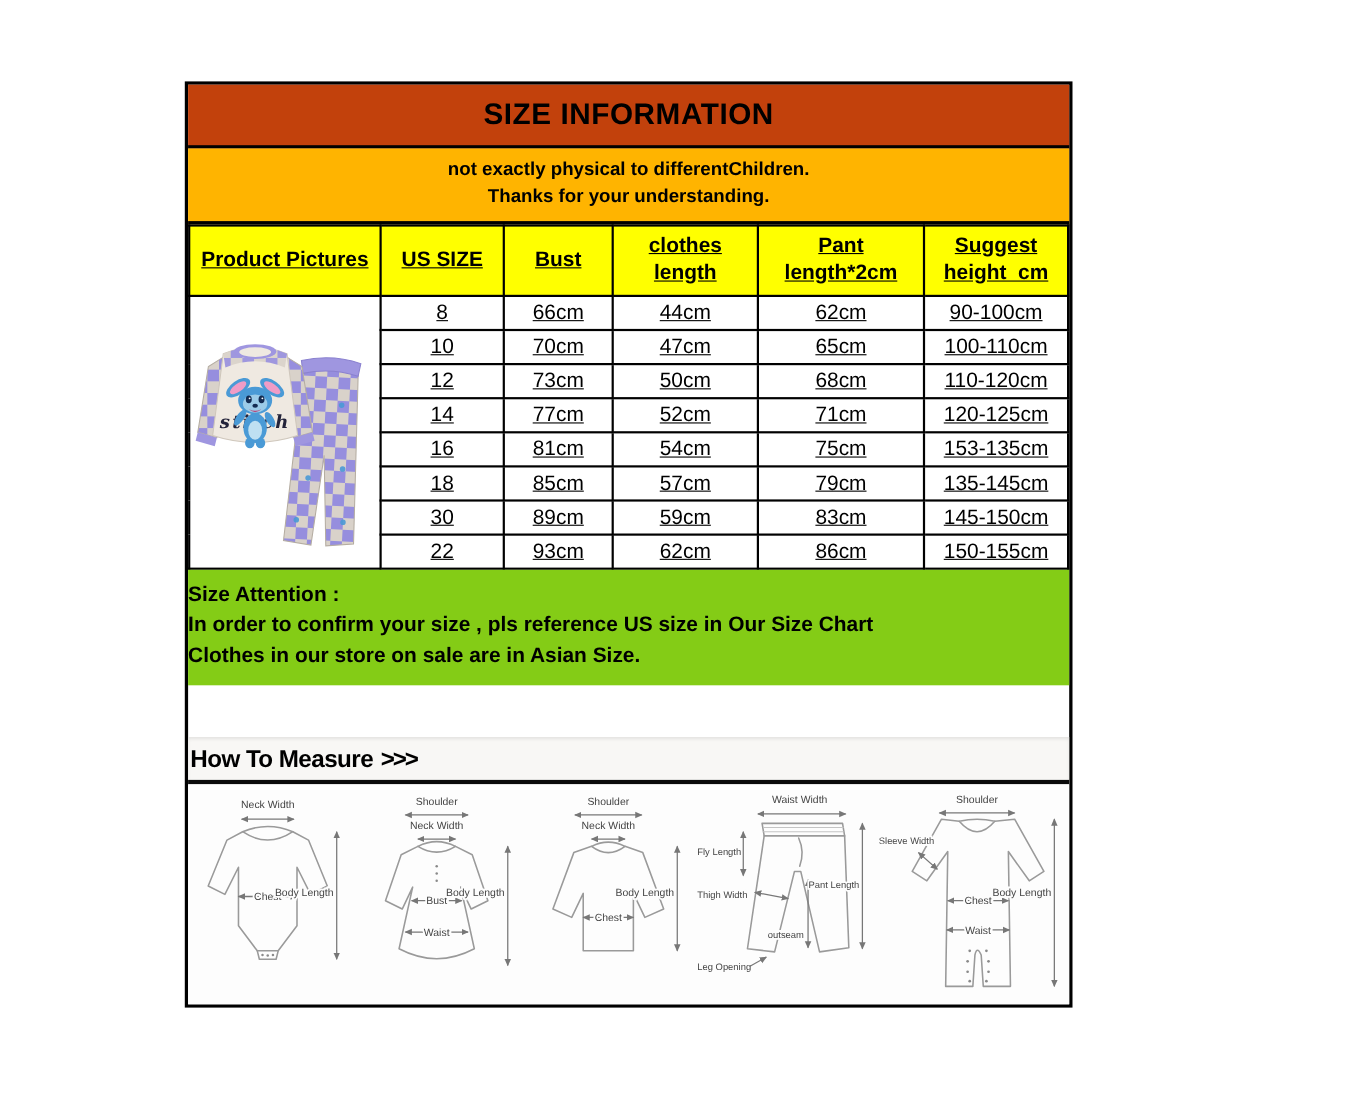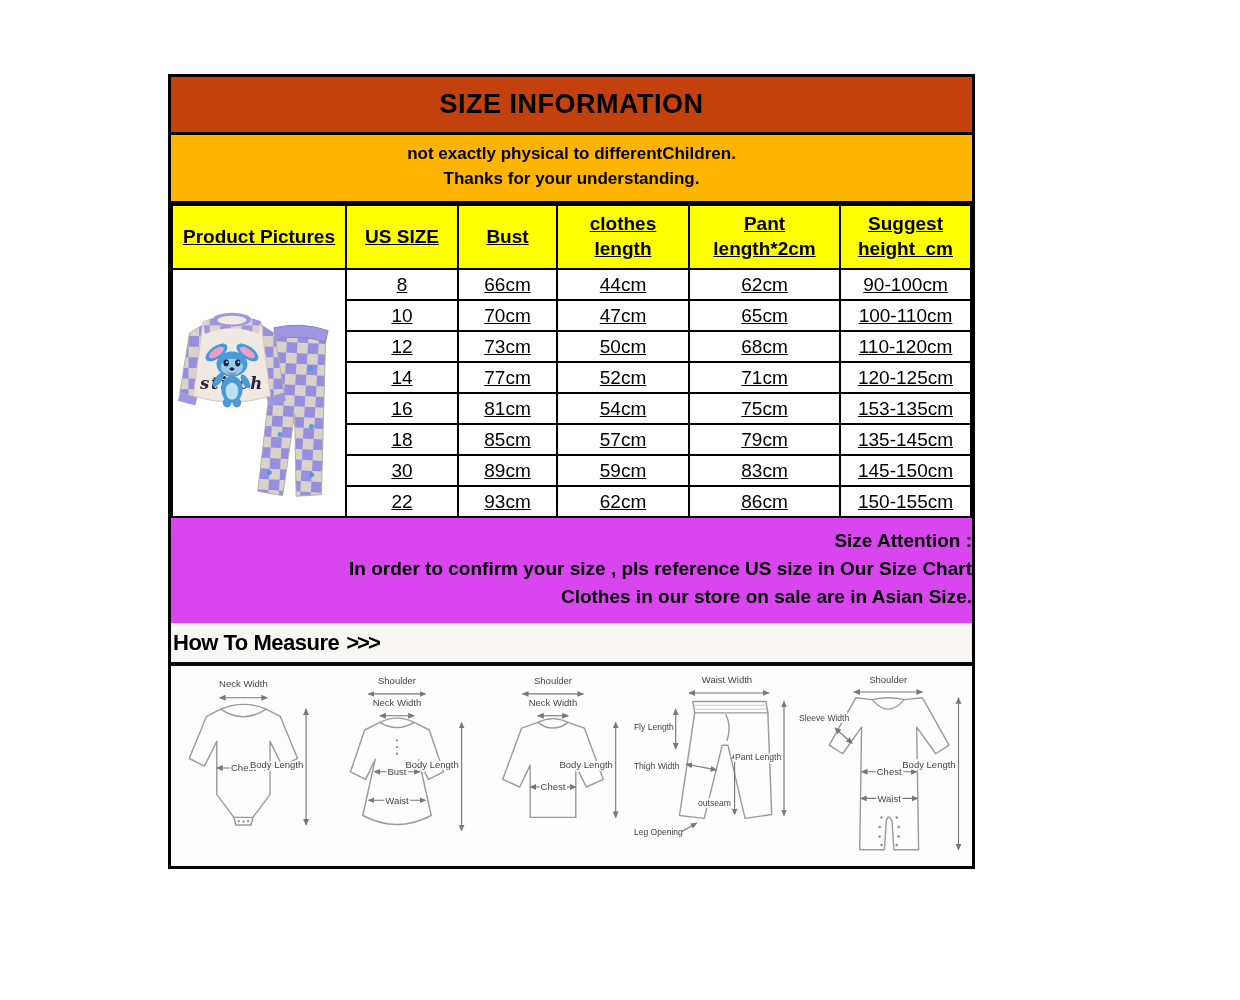--- a/index.html
+++ b/index.html
@@ -19,27 +19,27 @@
   
   table.size{width:100%;border-collapse:collapse;table-layout:fixed;text-decoration:underline;}
   table.size th,table.size td{border:2px solid #000;text-align:center;vertical-align:middle;padding:0;}
   table.size th{background:#FFFF00;font-size:19px;font-weight:bold;height:62px;
                 white-space:pre-wrap;line-height:1.3;}
   table.size td{font-size:19px;font-weight:normal;height:29px;background:#fff;}
   td.pic-cell{background:#fff;vertical-align:middle;}
   td.pic-cell svg{display:block;margin:2px auto 0;}
 
   
-  .attention{background:#d946ef;text-align:right;font-weight:bold;
+  .attention{background:#84cc16;text-align:left;font-weight:bold;
              padding:9px 0 12px;font-size:19px;line-height:28px;}
 
   
   .measure-band{display:flex;align-items:center;background:#f8f7f5;
                 padding:7px 4px 6px 2px;border-bottom:4px solid #0a0a0a;
-                box-shadow:inset 0 2px 3px rgba(0,0,0,.08);}
+                box-shadow:inset 0 2px 3px rgba(0,0,0,.08);margin-top:47px;}
   .measure-title{font-size:22px;font-weight:bold;letter-spacing:-.5px;}
   .measure-arrows{font-size:22px;font-weight:900;letter-spacing:-2px;margin-left:7px;}
 
   
   .diagrams{display:flex;justify-content:space-between;align-items:flex-start;
             background:#fdfdfd;padding:7px 4px 3px;}
   svg.diag{height:190px;display:block;}
   .gl{fill:none;stroke:#9a9a9a;stroke-width:1.5;stroke-linejoin:round;stroke-linecap:round;}
   .mline{stroke:#777;stroke-width:1.2;fill:none;}
   .dl{font-size:10px;fill:#444;}

